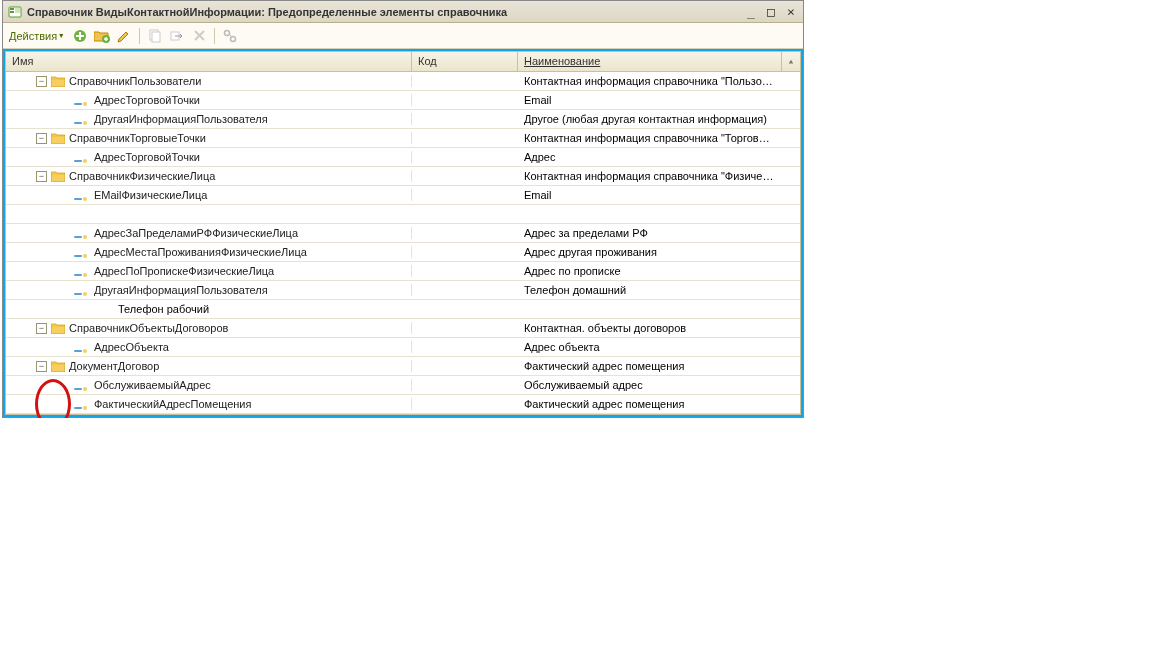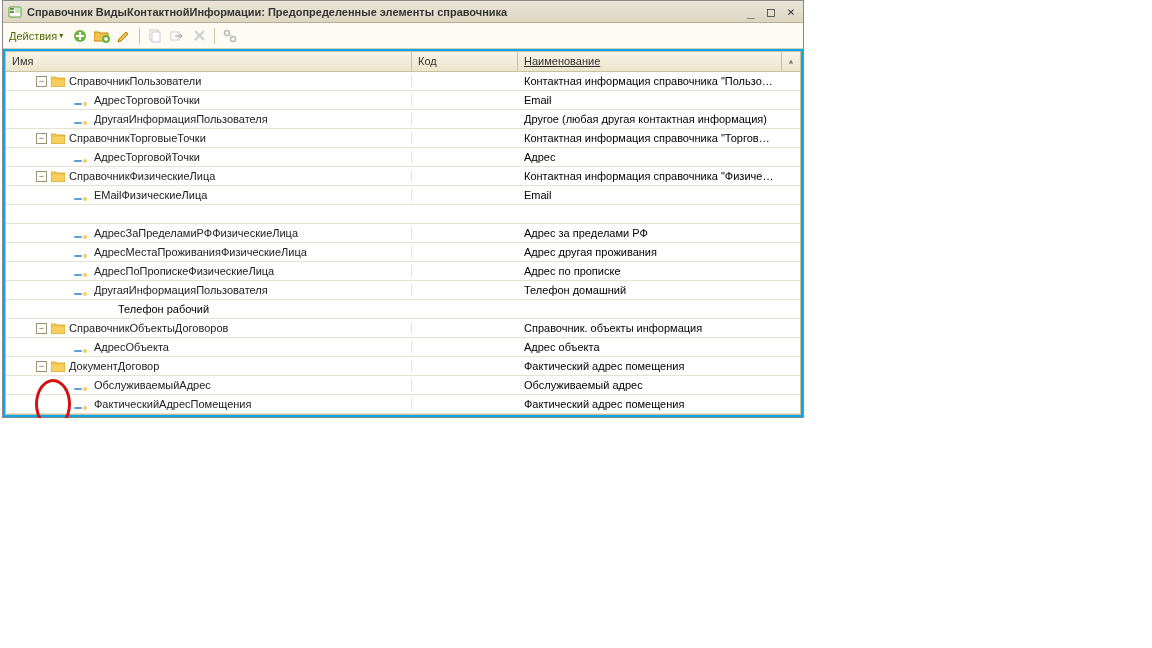--- a/index.html
+++ b/index.html
@@ -386,21 +386,21 @@
           <div class="cell-name">
             <span class="pad-spacer" style="width: 26px;"></span>
             <span class="ex">−</span>
             <span class="folder-icon"><svg width="14" height="12" viewBox="0 0 14 12">
                 <path d="M0 2h5l1 1h8v8a1 1 0 0 1-1 1H1a1 1 0 0 1-1-1z" fill="#f7cf5e" stroke="#c78a00" stroke-width="0.6"></path>
                 <path d="M0 4h14" stroke="#e0a800" stroke-width="0.5"></path>
               </svg></span>
             <span class="label">СправочникОбъектыДоговоров</span>
           </div>
           <div class="cell-code"></div>
-          <div class="cell-desc">Справочник. объекты информация</div>
+          <div class="cell-desc">Контактная. объекты договоров</div>
           <div class="cell-scroll"></div>
         </div>
         <div class="row">
           <div class="cell-name">
             <span class="pad-spacer" style="width: 64px;"></span>
             <span class="item-icon"><svg width="14" height="6" viewBox="0 0 14 6">
                 <rect x="0" y="2" width="8" height="2" rx="1" fill="#5aa0d0"></rect>
                 <circle cx="11" cy="3" r="2" fill="#f7cf5e"></circle>
               </svg></span>
             <span class="label">АдресОбъекта</span>

